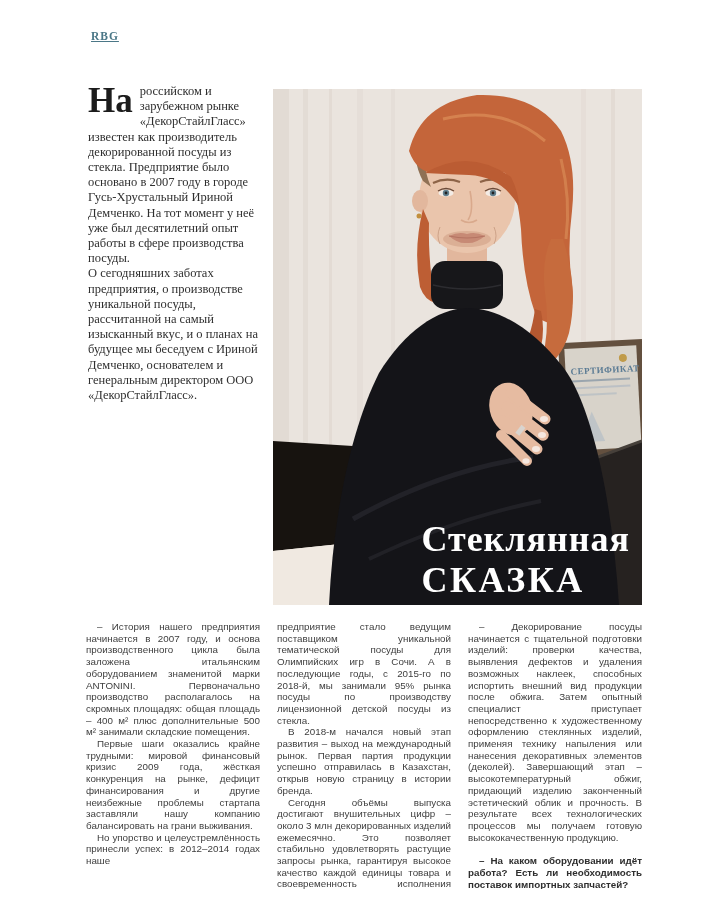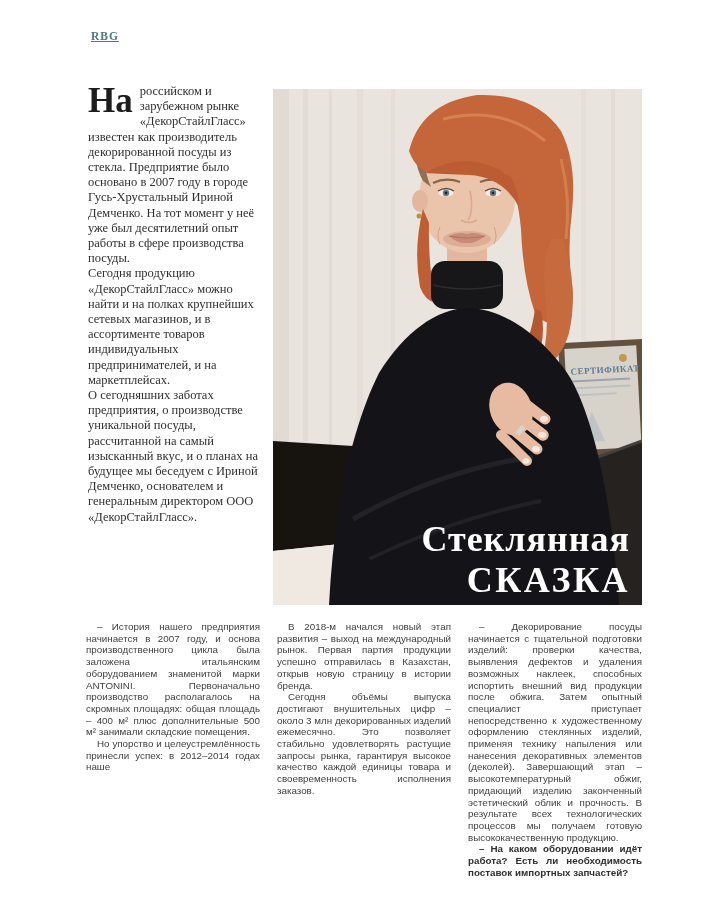--- a/index.html
+++ b/index.html
@@ -11,44 +11,43 @@
 
   .intro{position:absolute;left:88px;top:84px;width:172px;
          font-family:Liberation Serif, serif;font-size:12.5px;line-height:15.2px;
          color:#2f2f2f;}
   .intro p{margin:0;}
   .dropcap{float:left;font-weight:700;font-size:35px;line-height:29px;
            padding:2px 7px 0 0;color:#1c1c1c;}
 
   .photo{position:absolute;left:273px;top:89px;width:369px;height:516px;overflow:hidden;}
   .photo svg{display:block;}
-  .hero-title{position:absolute;right:12px;bottom:4px;text-align:right;color:#ffffff;
+  .hero-title{position:absolute;right:12px;bottom:4px;text-align:left;color:#ffffff;
               font-family:"Liberation Serif",serif;font-weight:700;
               font-size:36px;line-height:41px;letter-spacing:1px;}
   .hero-title .caps{letter-spacing:2.5px;}
 
   .qa{position:absolute;left:86px;top:621px;width:556px;height:268px;
       display:grid;grid-template-columns:repeat(3,1fr);column-gap:17px;
       font-size:9.8px;line-height:11.7px;color:#3e3e3e;text-align:justify;
       hyphens:auto;overflow:hidden;}
   .qa p{margin:0;text-indent:11px;}
   .qa p.noindent{text-indent:0;}
   .qa p.q{font-weight:700;color:#2f2f2f;}
-  .qa p.gap{}
+  .qa p.gap{margin-top:12px;}
 </style>
 </head>
 <body>
 
 <div class="page">
 
   <div class="brand">RBG</div>
 
   <div class="intro">
     <p><span class="dropcap">На</span><span>российском и зарубежном рынке «ДекорСтайлГласс» известен как производитель декорированной посуды из стекла. Предприятие было основано в 2007 году в городе Гусь-Хрустальный Ириной Демченко. На тот момент у неё уже был десятилетний опыт работы в сфере производства посуды.</span></p>
-    <p>Сегодня продукцию «ДекорСтайлГласс» можно найти и на полках крупнейших сетевых магазинов, и в ассортименте товаров индивидуальных предпринимателей, и на маркетплейсах.</p>
     <p>О сегодняшних заботах предприятия, о производстве уникальной посуды, рассчитанной на самый изысканный вкус, и о планах на будущее мы беседуем с Ириной Демченко, основателем и генеральным директором ООО «ДекорСтайлГласс».</p>
   </div>
 
   <div class="photo">
     <svg width="369" height="516" viewBox="0 0 369 516">
 
       <g>
         <rect x="0" y="0" width="369" height="516" fill="#eae4de"></rect>
         <rect x="0" y="0" width="16" height="516" fill="#e2dbd4"></rect>
         <rect x="30" y="0" width="5" height="516" fill="#e0d9d2" opacity="0.7"></rect>
@@ -151,23 +150,25 @@
 
     <div class="hero-title">
       <div>Стеклянная</div>
       <div class="caps">СКАЗКА</div>
     </div>
   </div>
 
   <div class="qa">
     <div class="col">
       <p>– История нашего предприятия начинается в 2007 году, и основа производственного цикла была заложена итальянским оборудованием знаменитой марки ANTONINI. Первоначально производство располагалось на скромных площадях: общая площадь – 400 м² плюс дополнительные 500 м² занимали складские помещения.</p>
+      <p>Первые шаги оказались крайне трудными: мировой финансовый кризис 2009 года, жёсткая конкуренция на рынке, дефицит финансирования и другие неизбежные проблемы стартапа заставляли нашу компанию балансировать на грани выживания.</p>
       <p>Но упорство и целеустремлённость принесли успех: в 2012–2014 годах наше</p>
     </div>
     <div class="col">
+      <p class="noindent">предприятие стало ведущим поставщиком уникальной тематической посуды для Олимпийских игр в Сочи. А в последующие годы, с 2015-го по 2018-й, мы занимали 95% рынка посуды по производству лицензионной детской посуды из стекла.</p>
       <p>В 2018-м начался новый этап развития – выход на международный рынок. Первая партия продукции успешно отправилась в Казахстан, открыв новую страницу в истории бренда.</p>
       <p>Сегодня объёмы выпуска достигают внушительных цифр – около 3 млн декорированных изделий ежемесячно. Это позволяет стабильно удовлетворять растущие запросы рынка, гарантируя высокое качество каждой единицы товара и своевременность исполнения заказов.</p>
 
     </div>
     <div class="col">
       <p>– Декорирование посуды начинается с тщательной подготовки изделий: проверки качества, выявления дефектов и удаления возможных наклеек, способных испортить внешний вид продукции после обжига. Затем опытный специалист приступает непосредственно к художественному оформлению стеклянных изделий, применяя технику напыления или нанесения декоративных элементов (деколей). Завершающий этап – высокотемпературный обжиг, придающий изделию законченный эстетический облик и прочность. В результате всех технологических процессов мы получаем готовую высококачественную продукцию.</p>
       <p class="q gap">– На каком оборудовании идёт работа? Есть ли необходимость поставок импортных запчастей?</p>
 
     </div>
   </div>

